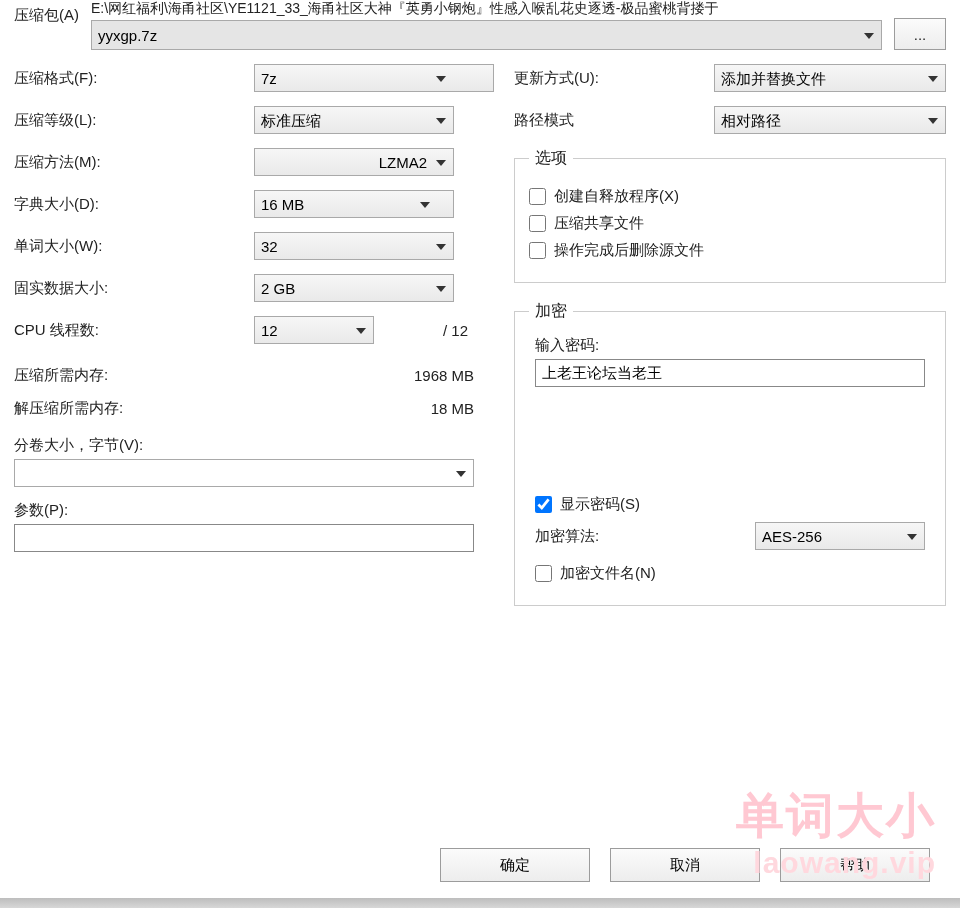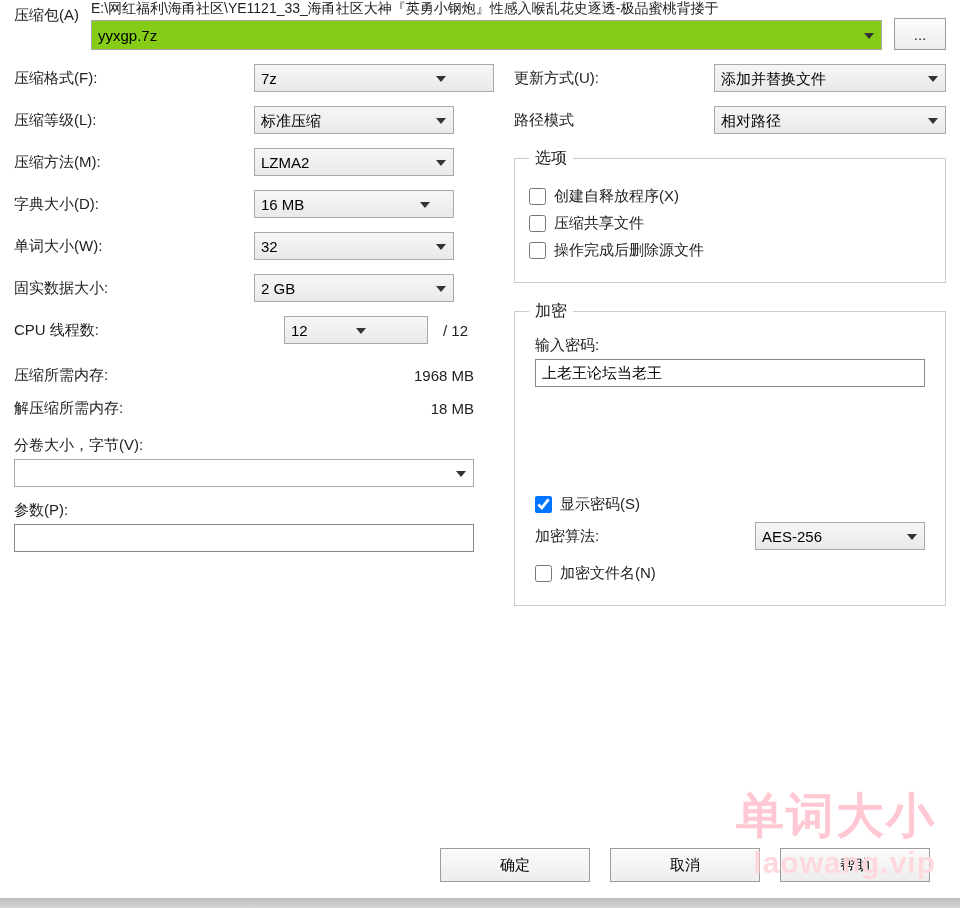--- a/index.html
+++ b/index.html
@@ -91,21 +91,21 @@
   .cb-row{display:flex;align-items:center;margin:8px 0;}
 </style>
 </head>
 <body>
 
 <div class="top-area" style="display:flex;align-items:flex-start;gap:12px;">
   <div class="label" style="padding-top:6px;">压缩包(A)</div>
   <div style="flex:1;">
     <div style="font-size:14px;color:#222;white-space:nowrap;overflow:hidden;">E:\网红福利\海甬社区\YE1121_33_海甬社区大神『英勇小钢炮』性感入喉乱花史逐透-极品蜜桃背搂于</div>
     <div class="select-wrap" style="width:100%;margin-top:2px;">
-      <select style="width:100%;height:30px;background:#84cc16;">
+      <select style="width:100%;height:30px;background:#e5e5e5;">
         <option>yyxgp.7z</option>
       </select>
     </div>
   </div>
   <div style="padding-top:18px;">
     <div class="browse-btn">
       <span>...</span>
     </div>
   </div>
 </div>
@@ -124,21 +124,21 @@
     <div class="row">
       <div class="label" style="width:240px;">压缩等级(L):</div>
       <div class="select-wrap" style="width:200px;">
         <select style="width:200px;"><option>标准压缩</option></select>
       </div>
     </div>
 
     <div class="row">
       <div class="label" style="width:240px;">压缩方法(M):</div>
       <div class="select-wrap" style="width:200px;">
-        <select style="width:200px;"><option>LZMA2</option></select>
+        <select style="width:200px;text-align:right;"><option>LZMA2</option></select>
       </div>
     </div>
 
     <div class="row">
       <div class="label" style="width:240px;">字典大小(D):</div>
       <div class="select-wrap" style="width:184px;">
         <select style="width:200px;"><option>16 MB</option></select>
       </div>
     </div>
 
@@ -152,21 +152,21 @@
     <div class="row">
       <div class="label" style="width:240px;">固实数据大小:</div>
       <div class="select-wrap" style="width:200px;">
         <select style="width:200px;"><option>2 GB</option></select>
       </div>
     </div>
 
     <div class="row">
       <div class="label" style="width:240px;">CPU 线程数:</div>
       <div class="select-wrap" style="width:120px;">
-        <select style="width:144px;margin-left:30px;"><option>12</option></select>
+        <select style="width:120px;"><option>12</option></select>
       </div>
       <div style="flex:1;text-align:right;padding-right:6px;">/ 12</div>
     </div>
 
     <div class="row" style="margin-top:22px;">
       <div class="label" style="flex:1;">压缩所需内存:</div>
       <div>1968 MB</div>
     </div>
     <div class="row">
       <div class="label" style="flex:1;">解压缩所需内存:</div>

